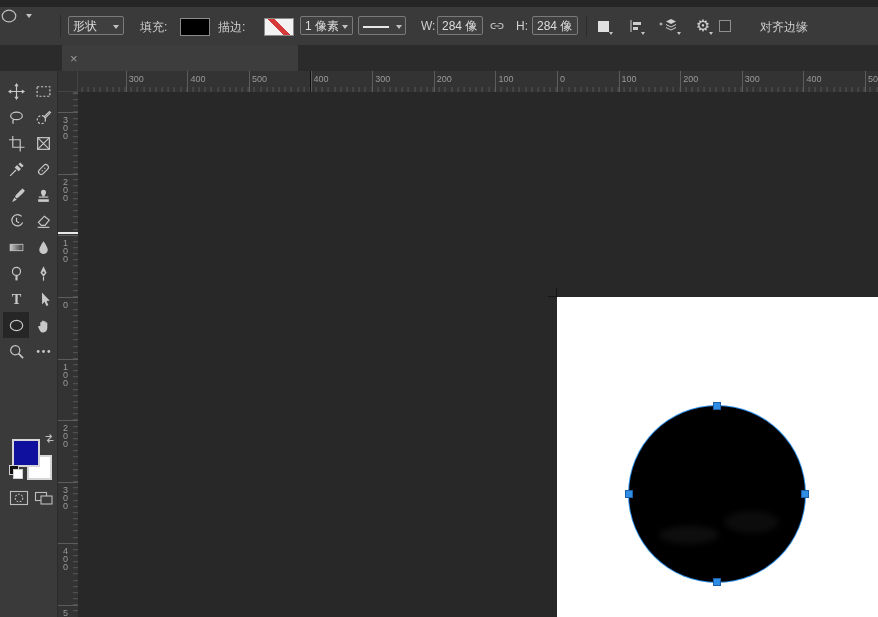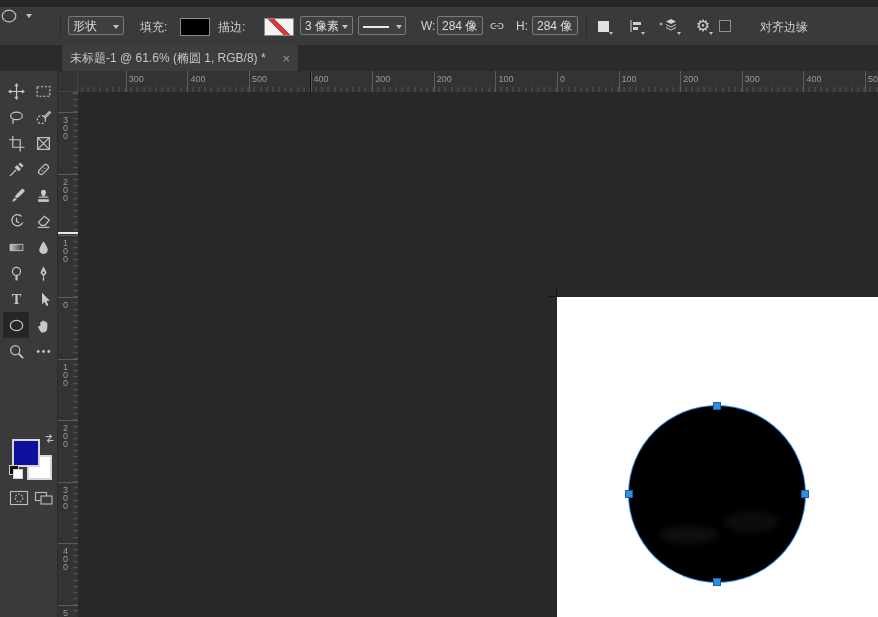--- a/index.html
+++ b/index.html
@@ -98,21 +98,21 @@
     <span class="caret" style="position:absolute;right:4px;top:8px"></span>
   </div>
 
   <span class="ob-label" style="left:140px">填充:</span>
   <div id="swatch-fill" style="left: 180px; background: rgb(0, 0, 0);"></div>
 
   <span class="ob-label" style="left:218px">描边:</span>
   <div id="swatch-stroke" style="left:264px"></div>
 
   <div class="ob-box" style="left:300px;width:52px">
-    <span>3 像素</span>
+    <span>1 像素</span>
   </div>
   <div class="ob-box" style="left:338px;width:15px;border-left:none;text-align:center;padding:0">
     <span class="caret"></span>
   </div>
 
   <div class="ob-box" style="left:358px;width:48px">
     <span style="position:absolute;left:4px;top:9px;width:26px;height:2px;background:#e8e8e8"></span>
     <span class="caret" style="position:absolute;right:3px;top:8px"></span>
   </div>
 
@@ -161,21 +161,20 @@
     <span style="color:#d0d0d0;font-size:16px;line-height:16px;font-family:'DejaVu Sans',sans-serif">⚙</span>
     <span class="mini-caret"></span>
   </div>
 
   <div id="checkbox" style="left:719px"></div>
   <span class="ob-label" style="left:760px">对齐边缘</span>
 </div>
 
 <div class="abs" id="tab-strip">
   <div id="doc-tab">
-    <span id="tab-title">未标题-1 @ 61.6% (椭圆 1, RGB/8) *</span>
     <span id="tab-close">×</span>
   </div>
 </div>
 
 <div class="abs" id="toolbar">
   <div id="tool-grid">
       <div class="tool-cell" style="left: 3px; top: 7px;">
         <svg width="17" height="17" viewBox="0 0 16 16">
           <path d="M8 2v12M2 8h12"></path>
           <path class="f" d="M8 0l2 3H6zM8 16l2-3H6zM0 8l3-2v4zM16 8l-3-2v4z"></path>

